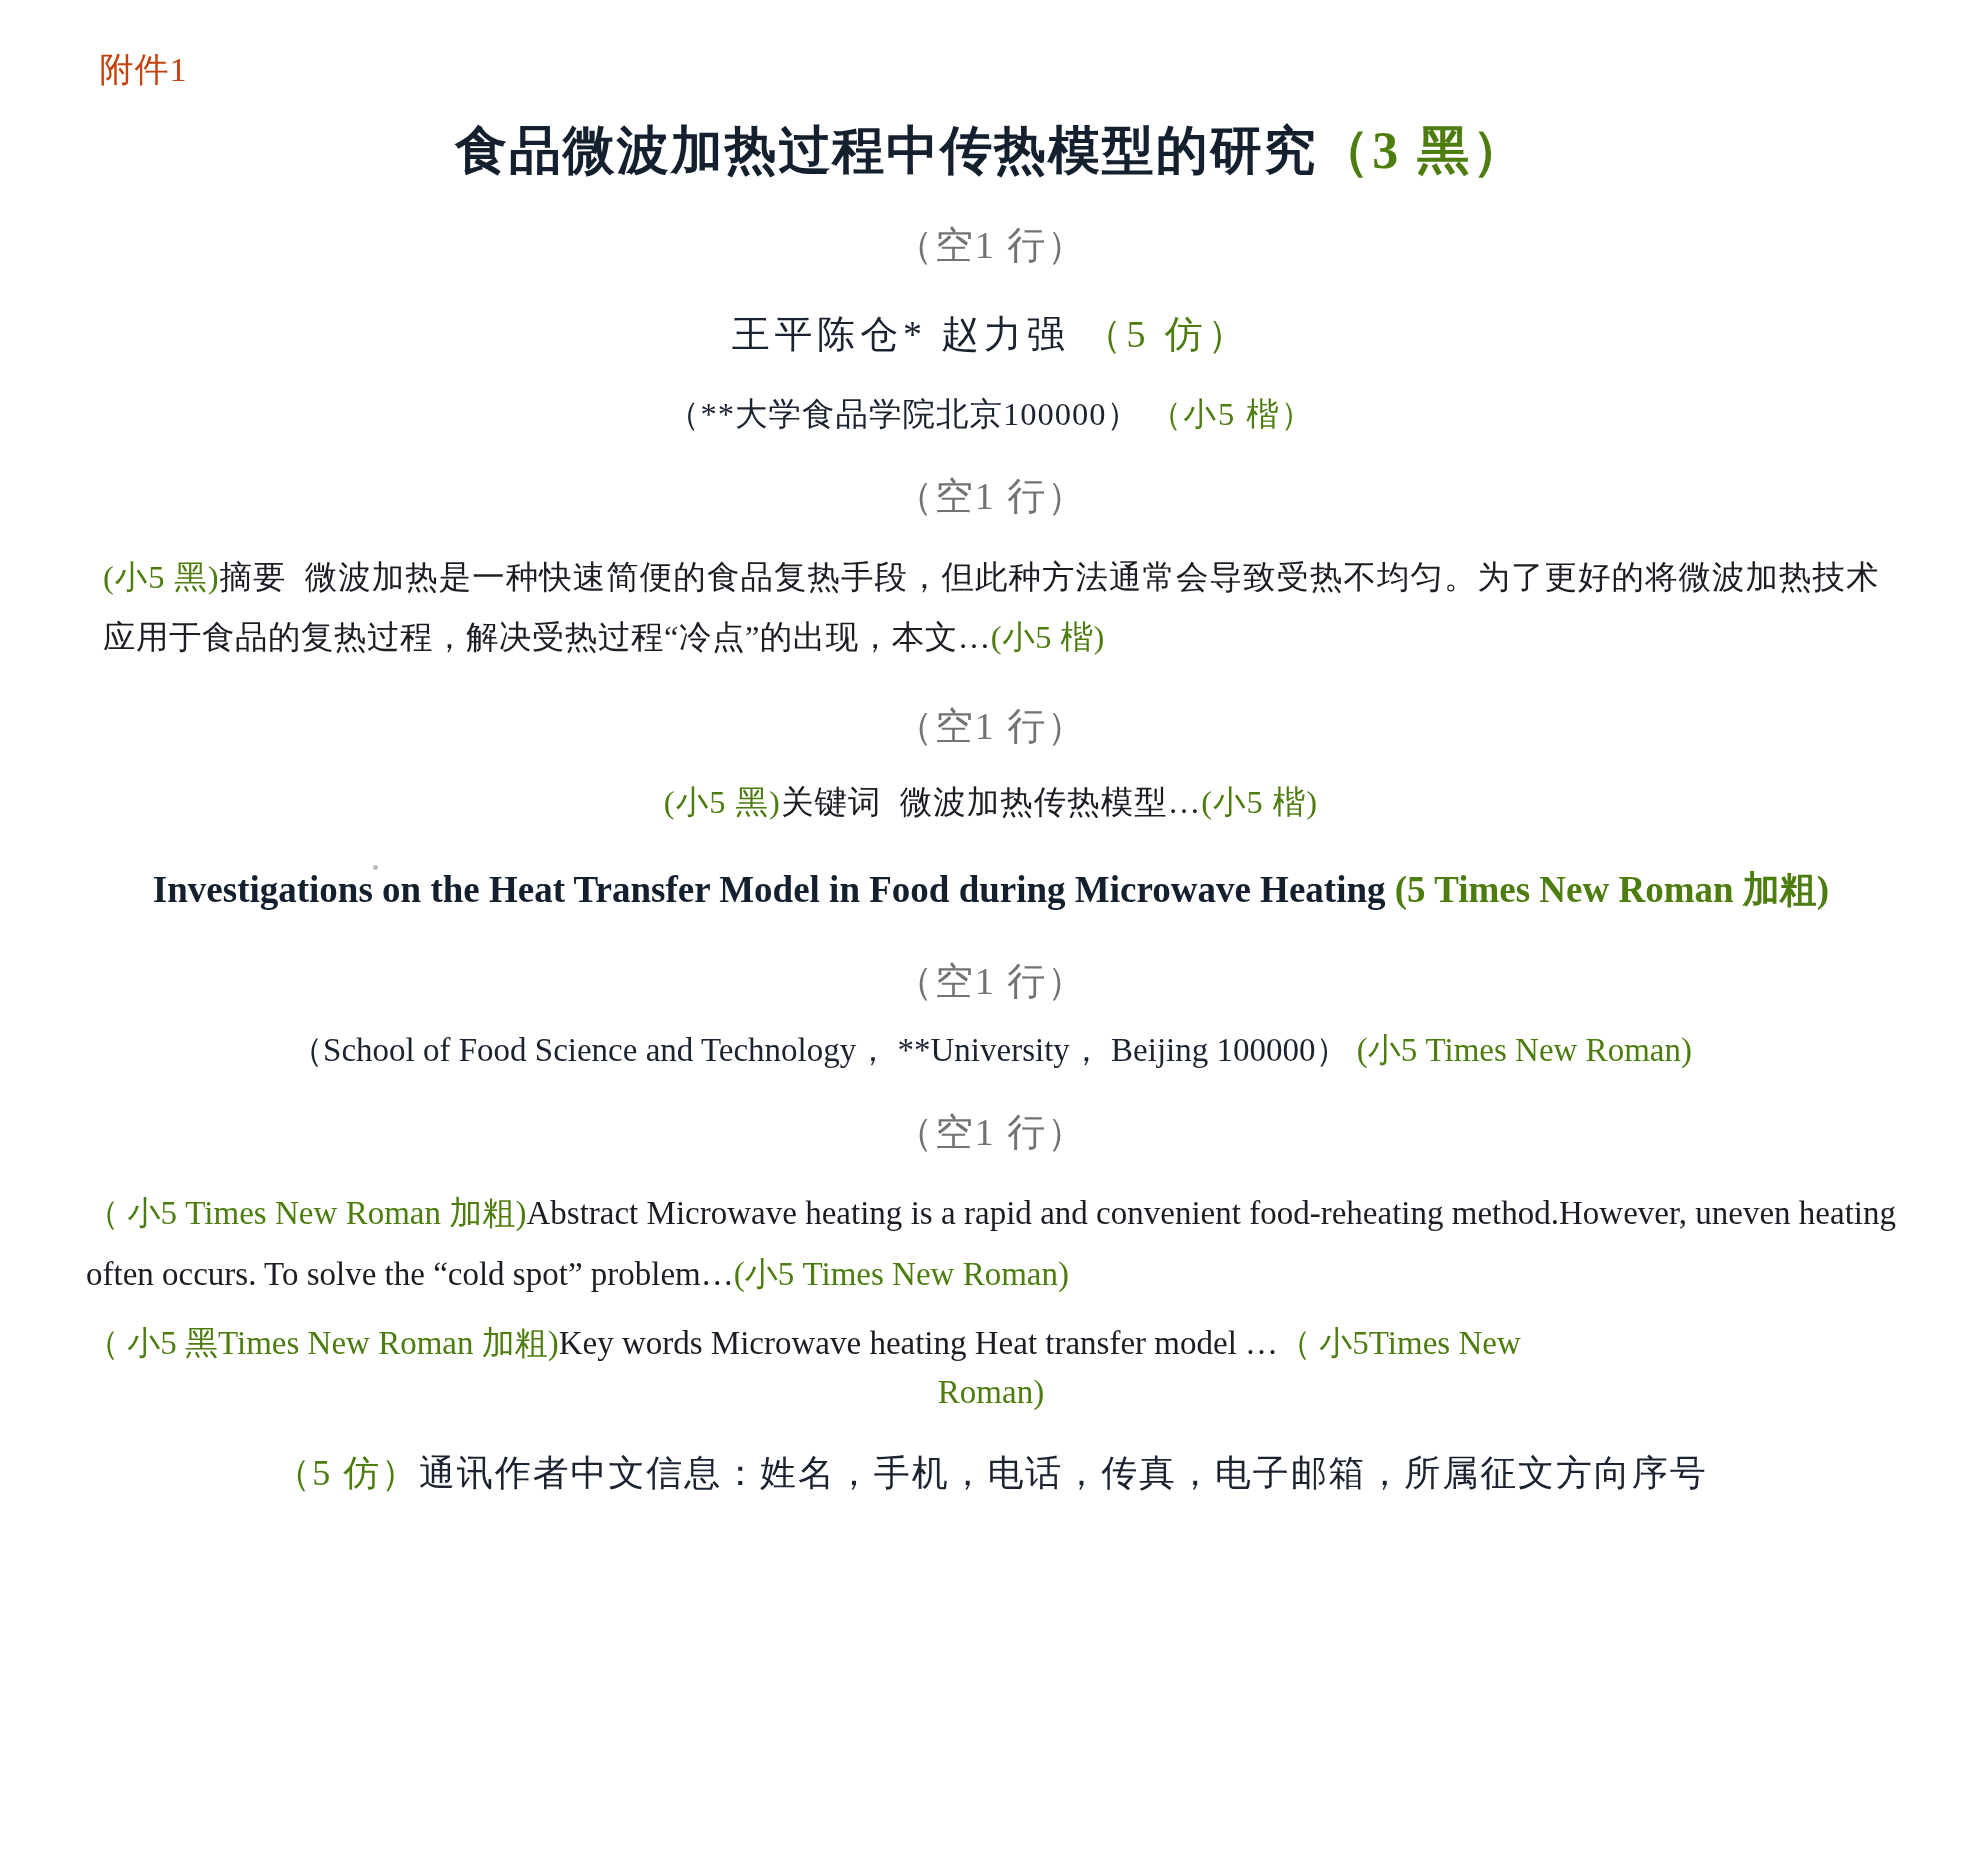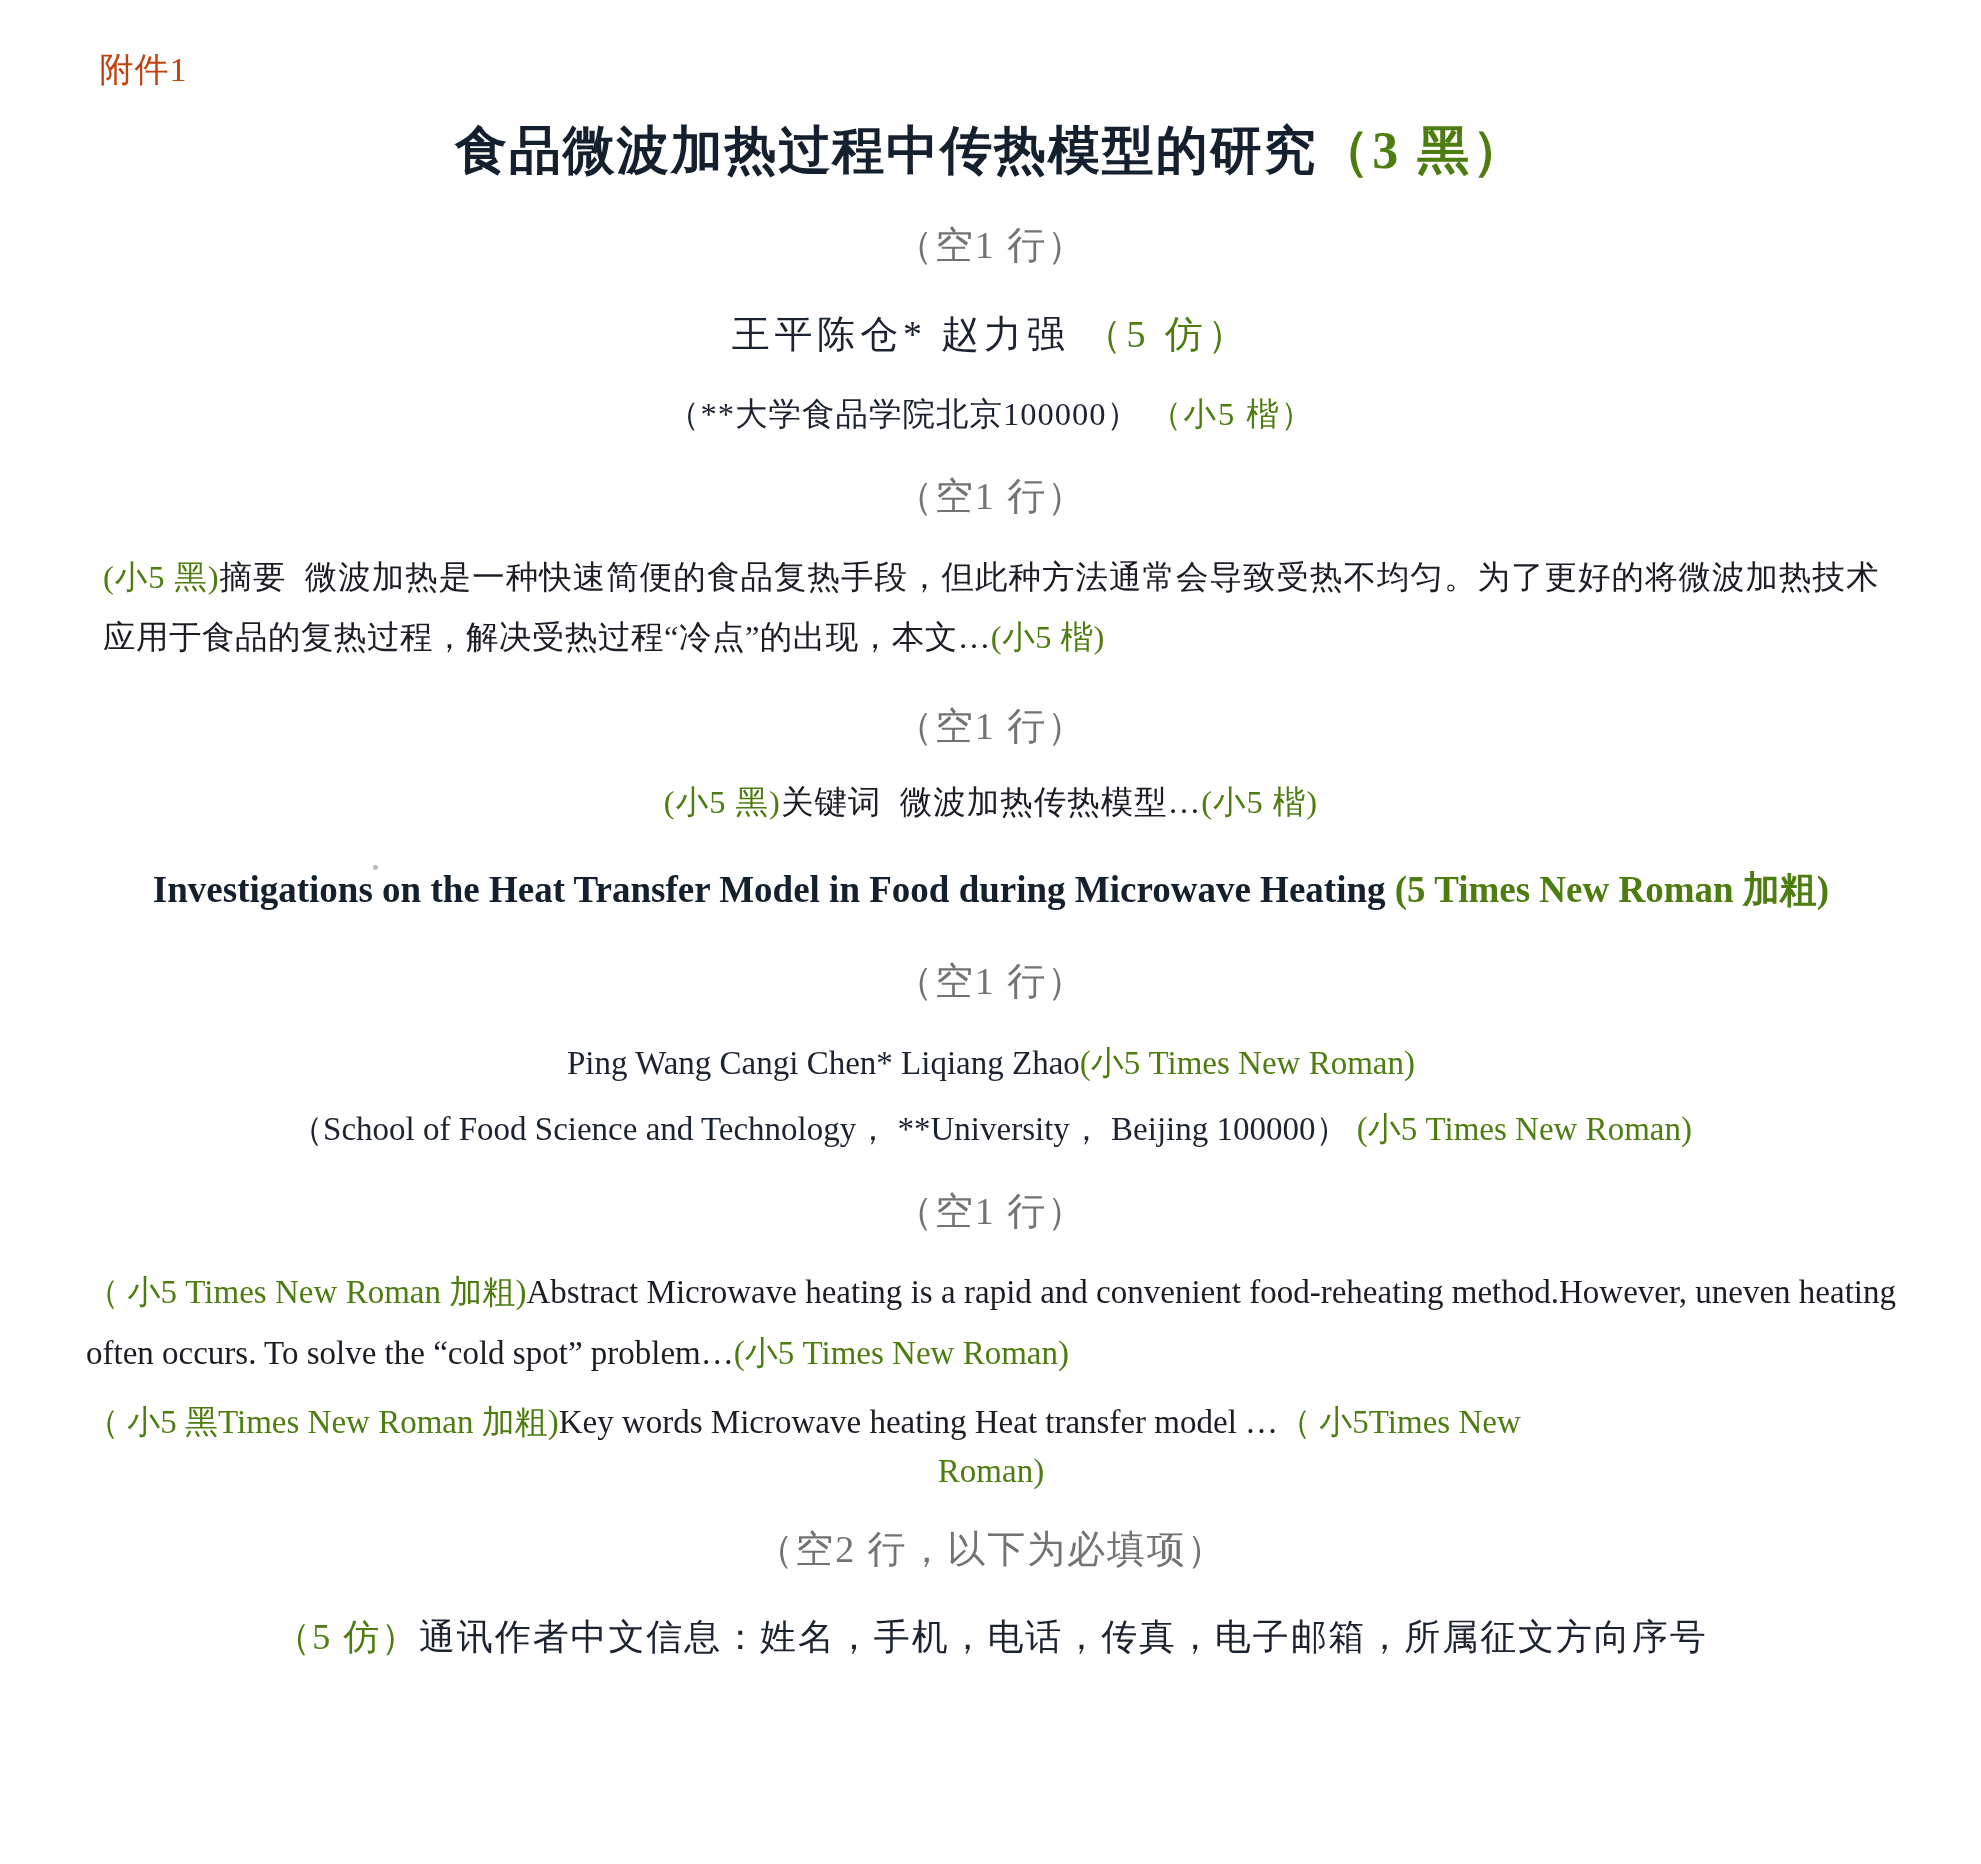--- a/index.html
+++ b/index.html
@@ -178,44 +178,40 @@
     <span>微波加热传热模型…</span><span class="red">(小5 楷)</span>
   </div>
 
 
   <div class="en-title">
     <span>Investigations on the Heat Transfer Model in Food during Microwave Heating</span> <span class="red">(5 Times New Roman 加粗)</span>
   </div>
 
   <div class="blank-mark">（空1 行）</div>
 
-  <div class="en-authors">
-    <span>Ping Wang Cangi Chen* Liqiang Zhao</span><span class="red">(小5 Times New Roman)</span>
-  </div>
 
   <div class="en-affil">
     <span>（School of Food Science and Technology，  **University，  Beijing 100000）</span> <span class="red">(小5 Times New Roman)</span>
   </div>
 
   <div class="blank-mark">（空1 行）</div>
 
   <div class="en-abs">
     <span class="red b">（ 小5 Times New Roman 加粗)</span><span class="b">Abstract</span>
     <span>Microwave heating is a rapid and convenient food-reheating method.However, uneven heating often occurs. To solve the “cold spot” problem…</span><span class="red">(小5 Times New Roman)</span>
   </div>
 
   <div class="en-kw">
     <span class="red b">（ 小5 黑Times New Roman 加粗)</span><span class="b">Key words</span>
     <span>Microwave heating Heat transfer model …</span><span class="red">（ 小5Times New</span>
   </div>
   <div class="en-kw-tail">
     <span class="red">Roman)</span>
   </div>
 
-  <div class="blank-mark">（空2 行，以下为必填项）</div>
 
   <div class="footer-line">
     <span class="red">（5 仿）</span><span>通讯作者中文信息：姓名，手机，电话，传真，电子邮箱，所属征文方向序号</span>
   </div>
 
   <div class="dot-mark"></div>
 </div>
 
 
 </body></html>

